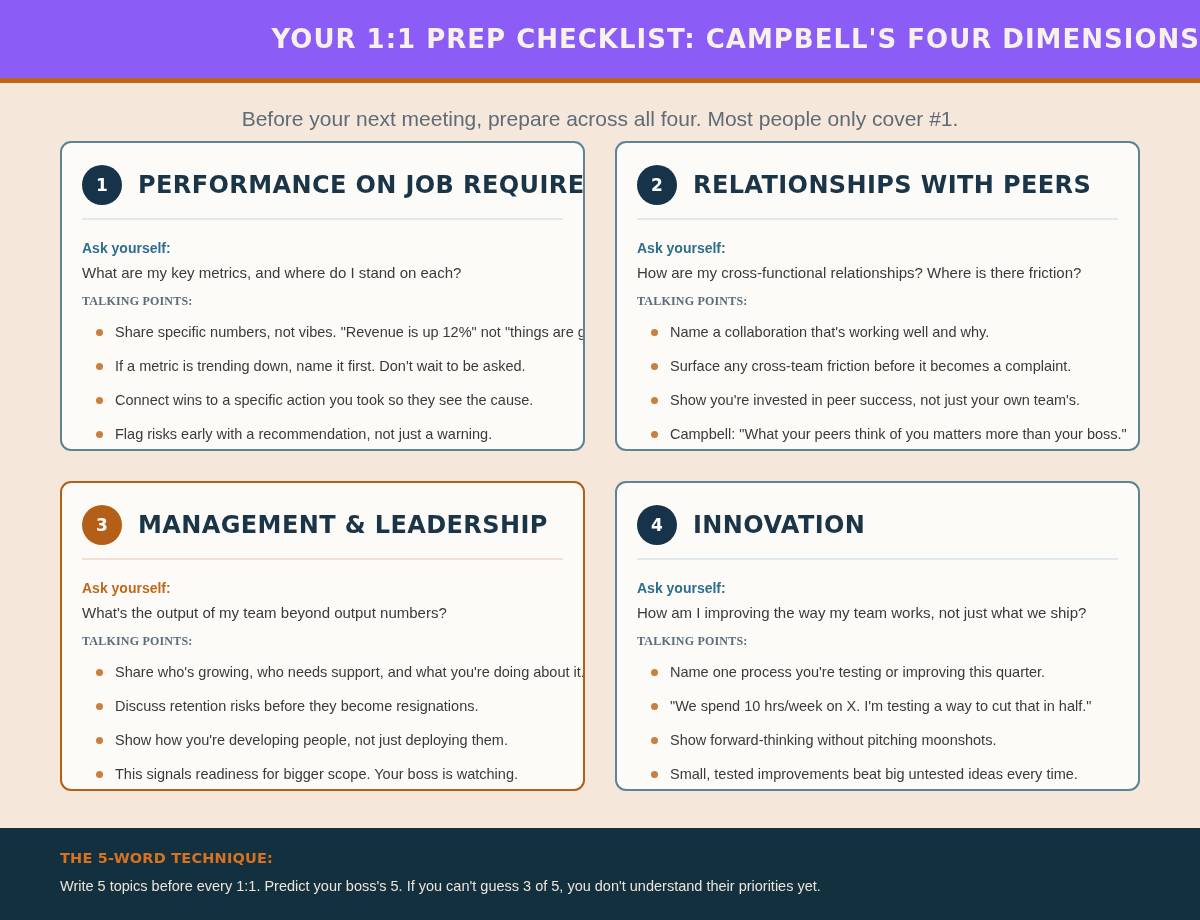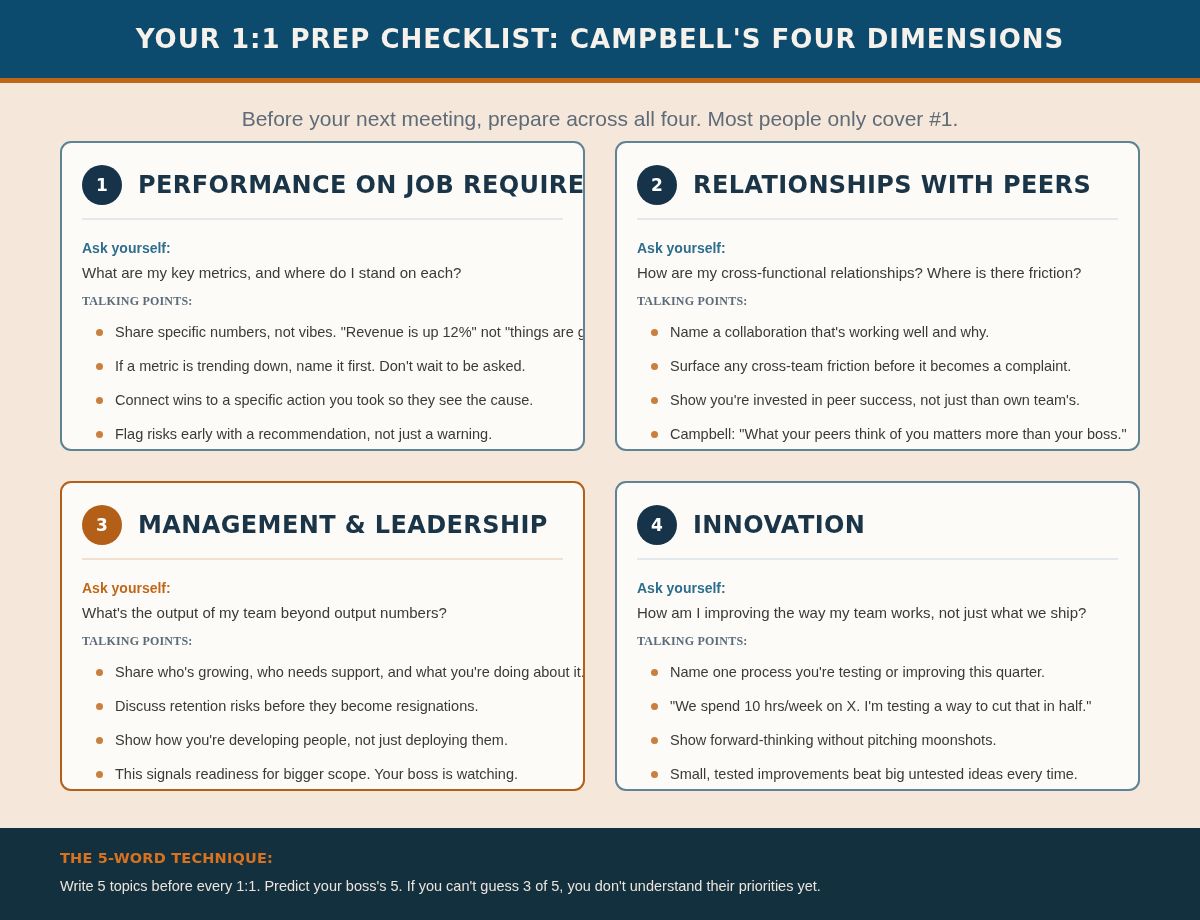--- a/index.html
+++ b/index.html
@@ -20,24 +20,24 @@
     height: 920px;
     position: relative;
     display: flex;
     flex-direction: column;
     background: #f5e7d9;
   }
 
   
   .header {
     height: 78px;
-    background: #0c4a6e;
+    background: #8b5cf6;
     display: flex;
     align-items: center;
-    justify-content: center;
+    justify-content: flex-end;
     flex: none;
   }
 
   .header-title {
     color: #f6f1ea;
     font-family: "DejaVu Sans", sans-serif;
     font-size: 26px;
     font-weight: bold;
     letter-spacing: 1.0px;
     text-transform: uppercase;
@@ -280,21 +280,21 @@
           <li>
             <span class="dot"></span>
             <span class="bullet-text">Name a collaboration that's working well and why.</span>
           </li>
           <li>
             <span class="dot"></span>
             <span class="bullet-text">Surface any cross-team friction before it becomes a complaint.</span>
           </li>
           <li>
             <span class="dot"></span>
-            <span class="bullet-text">Show you're invested in peer success, not just than own team's.</span>
+            <span class="bullet-text">Show you're invested in peer success, not just your own team's.</span>
           </li>
           <li>
             <span class="dot"></span>
             <span class="bullet-text">Campbell: "What your peers think of you matters more than your boss."</span>
           </li>
         </ul>
       </div>
       <div class="card accent">
         <div class="card-head">
           <div class="badge">3</div>

